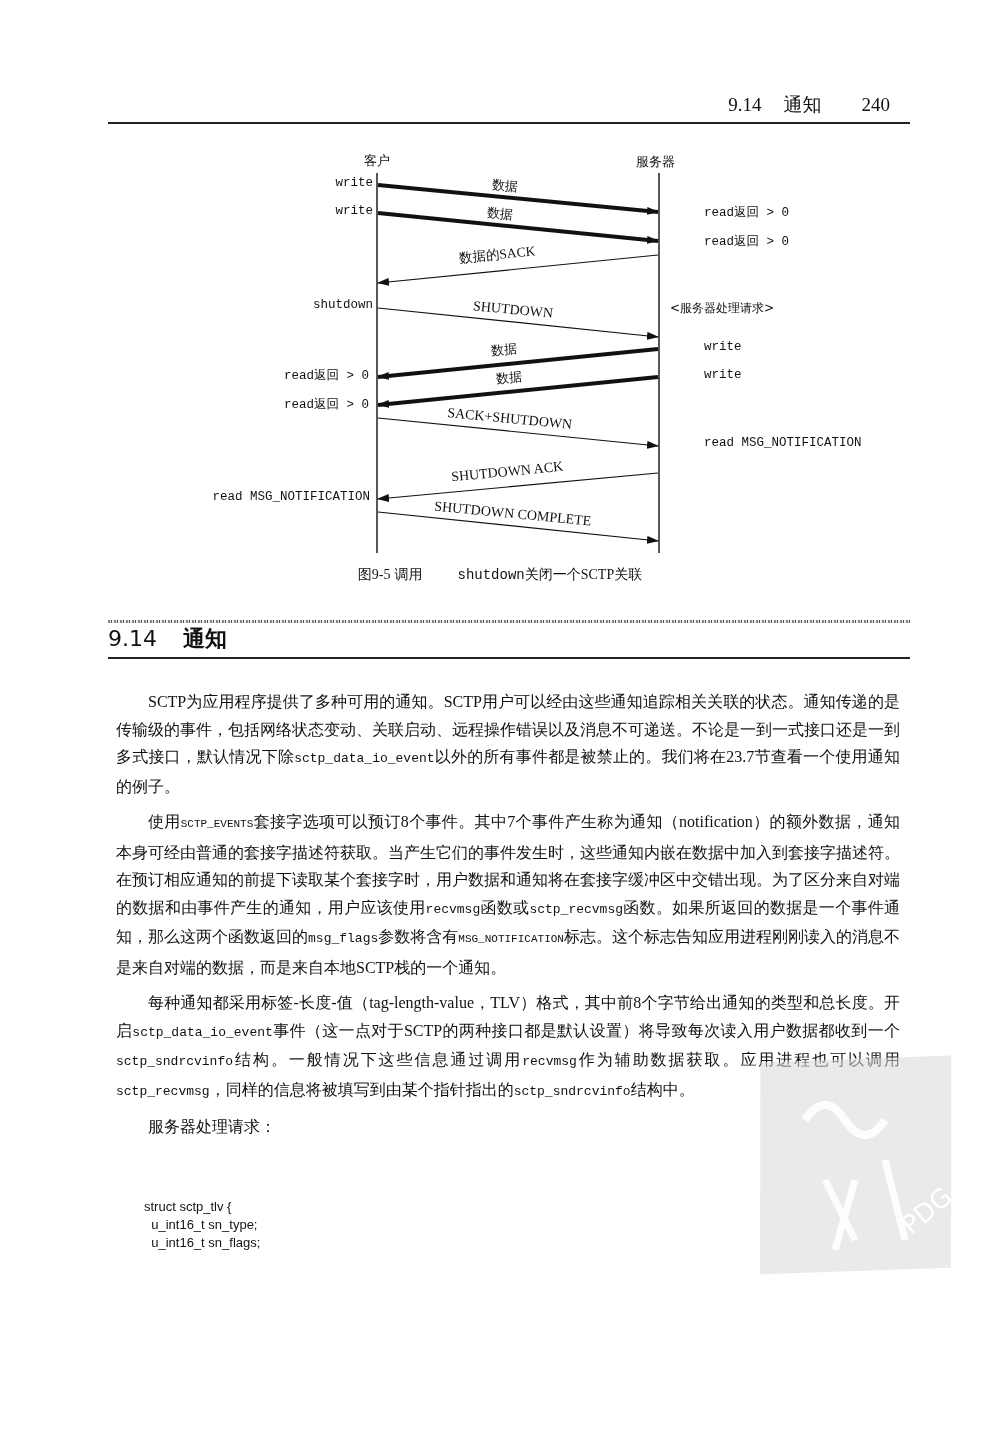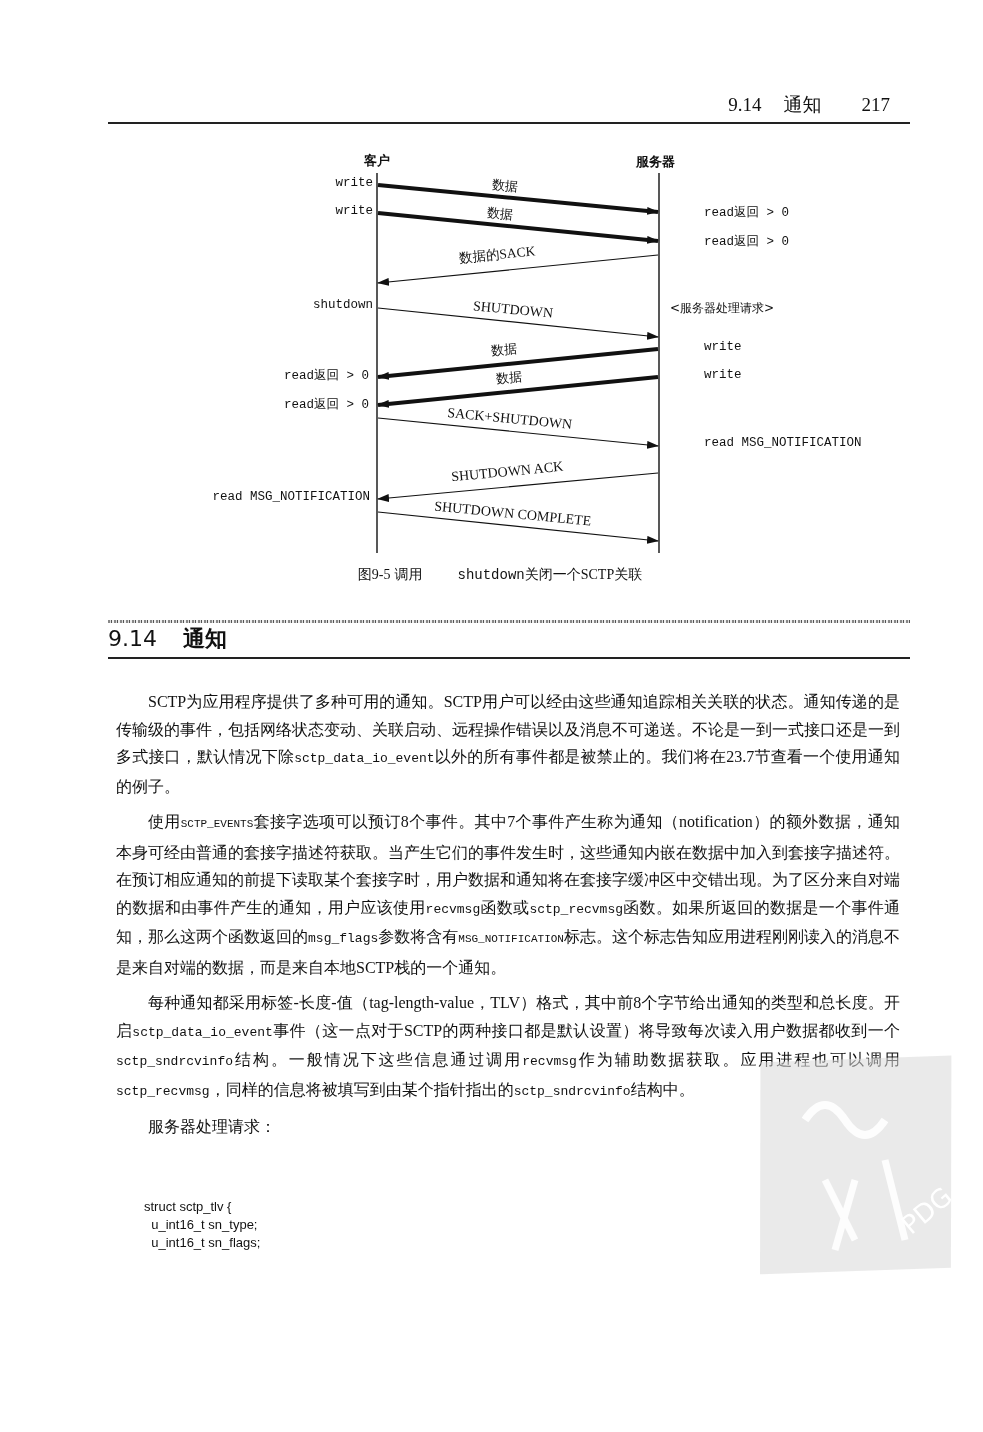--- a/index.html
+++ b/index.html
@@ -8,21 +8,21 @@
   .abs { position:absolute; }
   .running-head { left:0; top:92px; width:890px; text-align:right; font-size:19px;
                   font-family:"Liberation Serif", serif; }
   .running-head span { margin-left:22px; }
   .head-rule { left:108px; top:122px; width:802px; height:2px; background:#222; }
   .diagram { left:0; top:140px; width:983px; height:460px; }
   .diagram svg { position:absolute; left:0; top:0; }
   .lbl { position:absolute; font-size:13px; white-space:nowrap; }
   .mono { font-family:"Liberation Mono", "DejaVu Sans Mono", monospace; font-size:12.5px;padding-left:35px; }
   .serif { font-family:"Liberation Serif", serif; font-size:14.5px; }
-  .hdr { font-family:"DejaVu Sans", sans-serif; font-weight:bold; font-size:13px; }
+  .hdr { font-family:"DejaVu Sans", sans-serif; font-weight:normal; font-size:13px; }
   .rot { transform-origin:center center; }
   .caption { left:0; width:1000px; top:566px; text-align:center; font-size:14px;
              font-family:"Liberation Serif", serif; }
   .caption .mono { font-size:14px; }
   .dots { left:108px; top:620px; width:802px; height:3px;
           background:repeating-linear-gradient(90deg,#888 0 2px,#ddd 2px 3px,#555 3px 4px,#eee 4px 6px); }
   .section-title { left:108px; top:624px; font-family:"DejaVu Sans", sans-serif;
                    font-size:22px; font-weight:bold; }
   .section-title .num { font-weight:normal; margin-right:26px; }
   .section-rule { left:108px; top:657px; width:802px; height:2px; background:#222; }
@@ -31,21 +31,21 @@
   .body-text p { margin:8px; text-indent:2em; }
   .code { font-family:"Liberation Mono", "DejaVu Sans Mono", monospace; font-size:13px; }
   .codeblock { left:144px; top:1198px; font-family:Liberation Sans, sans-serif;
                font-size:13px; line-height:18px; white-space:pre; }
   .watermark { left:735px; top:1030px; width:245px; height:260px; }
 </style>
 </head>
 <body>
 
 <div class="abs running-head">
-  <span>9.14</span><span>通知</span><span style="margin-left:40px">217</span>
+  <span>9.14</span><span>通知</span><span style="margin-left:40px">240</span>
 </div>
 <div class="abs head-rule"></div>
 
 <div class="abs diagram">
   <svg width="983" height="460" viewBox="0 140 983 460">
     <defs>
       <marker id="ah" viewBox="0 0 12 8" refX="11" refY="4" markerWidth="12" markerHeight="8" markerUnits="userSpaceOnUse" orient="auto">
         <path d="M0,0 L12,4 L0,8 z" fill="#111"></path>
       </marker>
     </defs>

